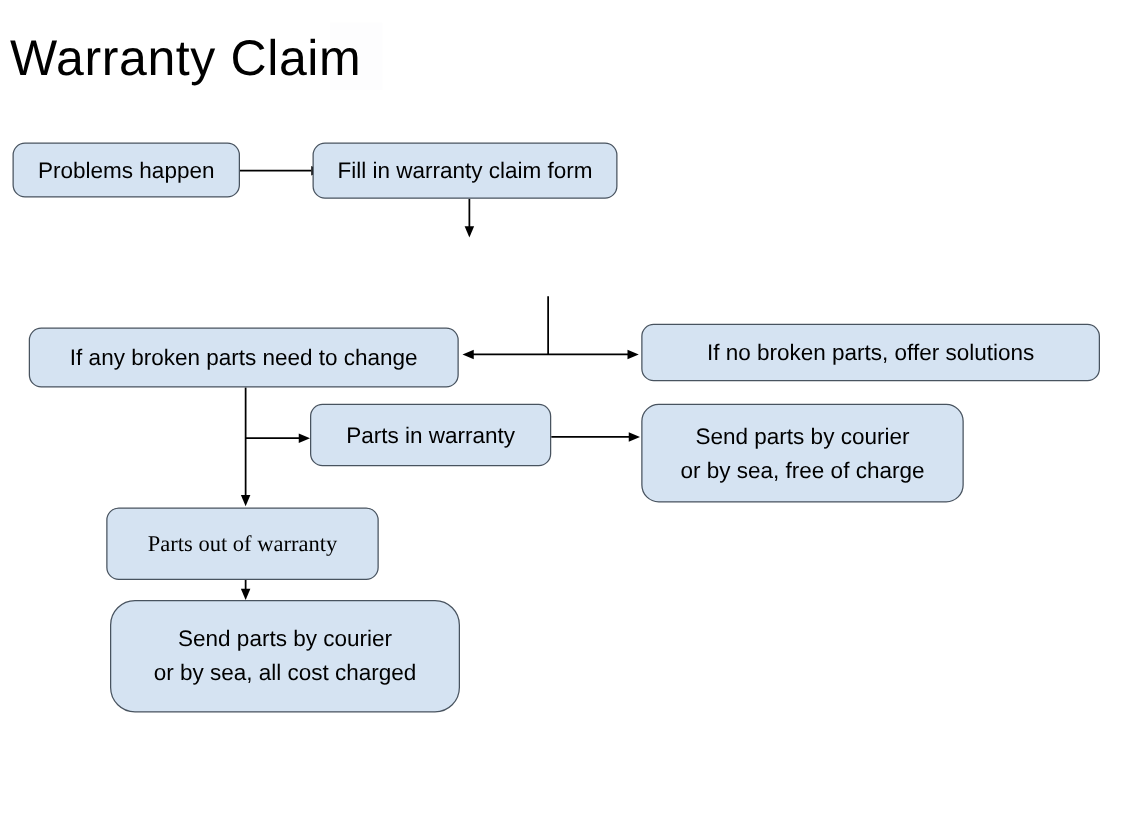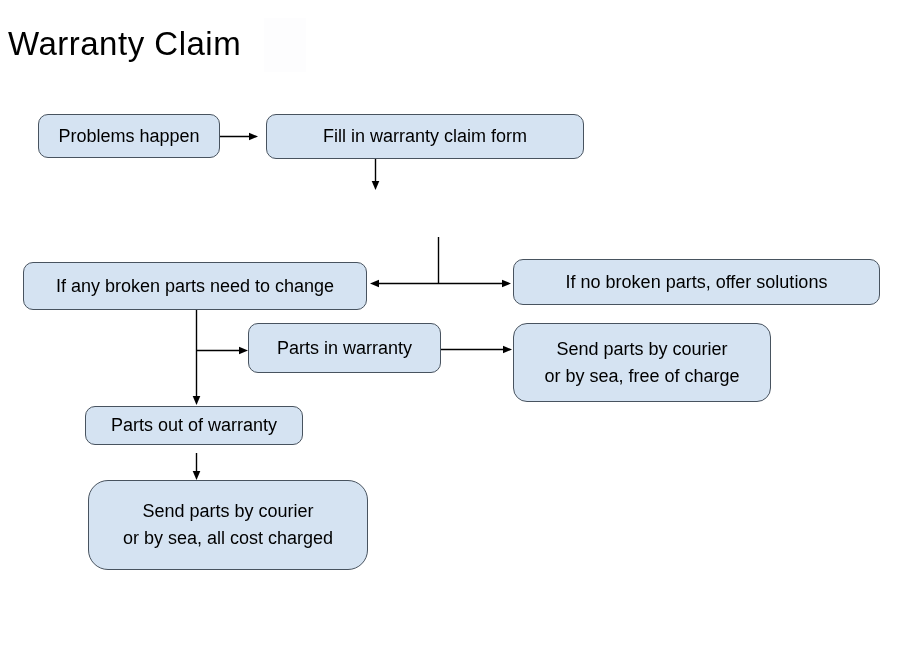--- a/index.html
+++ b/index.html
@@ -12,21 +12,21 @@
     position: relative;
     width: 913px;
     height: 652px;
     background: #ffffff;
     overflow: hidden;
   }
   .page-title {
     position: absolute;
     left: 8px;
     top: 25px;
-    font-size: 33px;
+    font-size: 40px;
     color: #000000;
     letter-spacing: 0.5px;
     white-space: nowrap;
   }
   .faded-rect {
     position: absolute;
     left: 264px;
     top: 18px;
     width: 42px;
     height: 54px;
@@ -49,28 +49,28 @@
     display: flex;
     align-items: center;
     justify-content: center;
     text-align: center;
     font-size: 18px;
     line-height: 27px;
     color: #000000;
     white-space: pre-line;
     padding: 2px 6px;
   }
-  .n1 { left: 10px;  top: 114px; width: 182px; height: 44px; margin-left: 28px; }
-  .n2 { left: 266px; top: 114px; width: 318px; height: 45px; }
+  .n1 { left: 10px;  top: 114px; width: 182px; height: 44px; }
+  .n2 { left: 250px; top: 114px; width: 244px; height: 45px; }
   .n3 { left: 258px; top: 190px; width: 440px; height: 47px; }
   .n4 { left: 23px;  top: 262px; width: 344px; height: 48px; text-align: right; }
   .n5 { left: 513px; top: 259px; width: 367px; height: 46px; }
   .n6 { left: 248px; top: 323px; width: 193px; height: 50px; }
   .n7 { left: 513px; top: 323px; width: 258px; height: 79px; border-radius: 14px; }
-  .n8 { left: 85px;  top: 406px; width: 218px; height: 39px; }
+  .n8 { left: 85px;  top: 406px; width: 218px; height: 58px; font-family: Liberation Serif, serif; }
   .n9 { left: 88px;  top: 480px; width: 280px; height: 90px; border-radius: 20px; }
 </style>
 </head>
 <body>
 
 <div class="canvas">
 
   <div class="faded-rect"></div>
 
   <div class="page-title">Warranty Claim</div>

